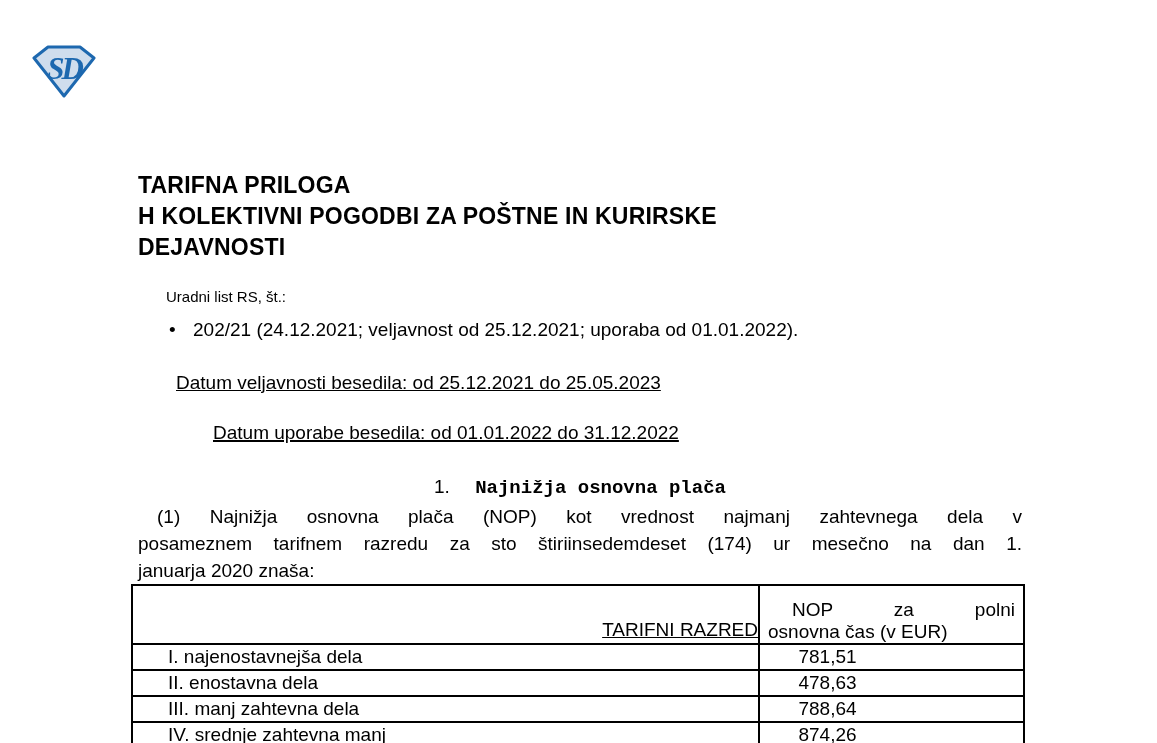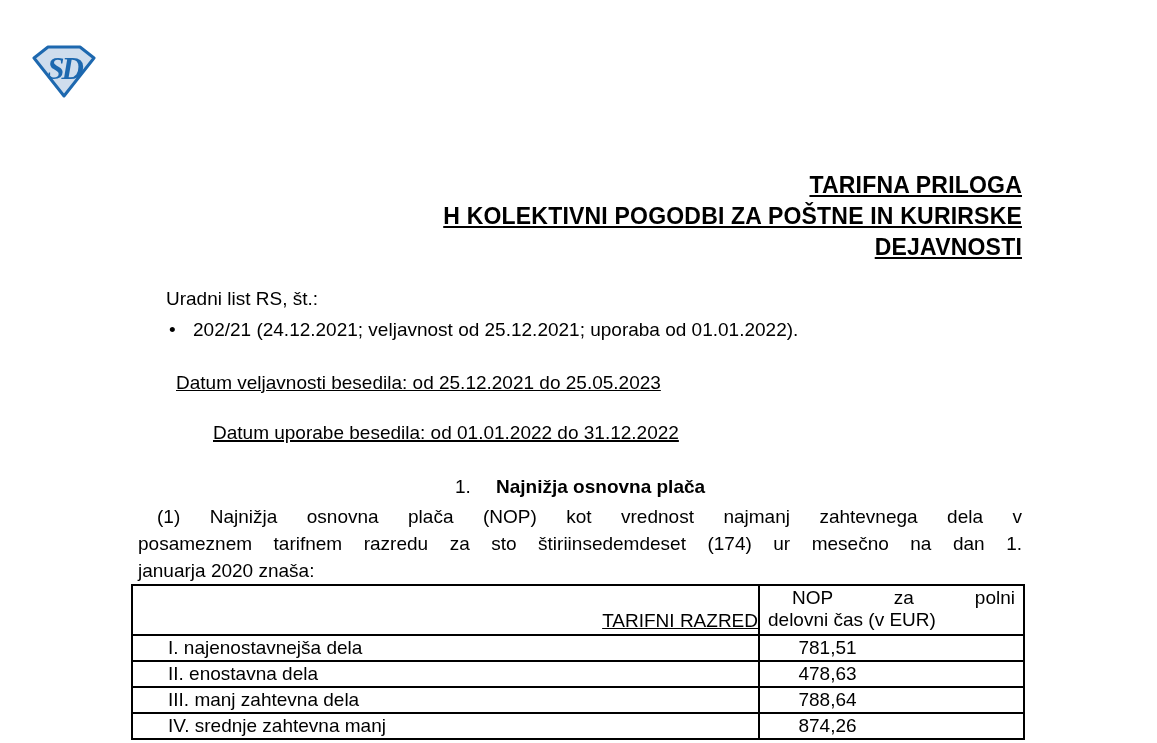--- a/index.html
+++ b/index.html
@@ -26,33 +26,32 @@
     left: 32px;
     top: 45px;
     width: 64px;
     height: 53px;
   }
   .doc-title {
     position: absolute;
     left: 138px;
     top: 170px;
     width: 884px;
-    text-align: right;
+    text-align: left;
     font-size: 23px;
     font-weight: bold;
     line-height: 31px;
     white-space: pre-line;
     letter-spacing: 0.2px;
-    text-decoration: underline;
   }
   .gazette-label {
     position: absolute;
     left: 166px;
     top: 288px;
-    font-size: 19px;
+    font-size: 15px;
   }
   .gazette-item {
     position: absolute;
     left: 169px;
     top: 319px;
     font-size: 19px;
     display: flex;
     align-items: baseline;
   }
   .gazette-item .bullet {
@@ -78,21 +77,21 @@
   }
   .section-heading {
     position: absolute;
     left: 138px;
     top: 476px;
     width: 884px;
     text-align: center;
     font-size: 19px;
   }
   .section-heading .hnum { font-weight: normal; }
-  .section-heading .htitle { font-weight: bold; margin-left: 20px; }
+  .section-heading .htitle { font-weight: bold; margin-left: 20px; font-family: Liberation Mono, monospace; }
   .paragraph {
     position: absolute;
     left: 138px;
     top: 503px;
     width: 884px;
     font-size: 19px;
     line-height: 27px;
   }
   .paragraph .pl-just {
     text-align: justify;
@@ -124,20 +123,21 @@
     text-decoration: underline;
   }
   td.hdr-nop {
     vertical-align: top;
     padding: 1px 8px 0 8px;
   }
   td.hdr-nop .nop-l1 {
     text-align: justify;
     text-align-last: justify;
     text-indent: 24px;
+    margin-top: 12px;
   }
   td.razred-cell {
     padding-left: 35px;
     vertical-align: middle;
   }
   td.nop-cell {
     text-align: center;
     padding-right: 128px;
     vertical-align: middle;
   }
@@ -180,21 +180,21 @@
   <table class="tariff-table">
     <colgroup>
       <col style="width:627px">
       <col style="width:265px">
     </colgroup>
     <tbody>
       <tr class="hdr">
         <td class="hdr-razred">TARIFNI RAZRED</td>
         <td class="hdr-nop">
           <div class="nop-l1">NOP za polni</div>
-          <div class="nop-l2">delovni čas (v EUR)</div>
+          <div class="nop-l2">osnovna čas (v EUR)</div>
         </td>
       </tr>
       <tr class="row">
         <td class="razred-cell">I. najenostavnejša dela</td>
         <td class="nop-cell">781,51</td>
       </tr>
       <tr class="row">
         <td class="razred-cell">II. enostavna dela</td>
         <td class="nop-cell">478,63</td>
       </tr>

